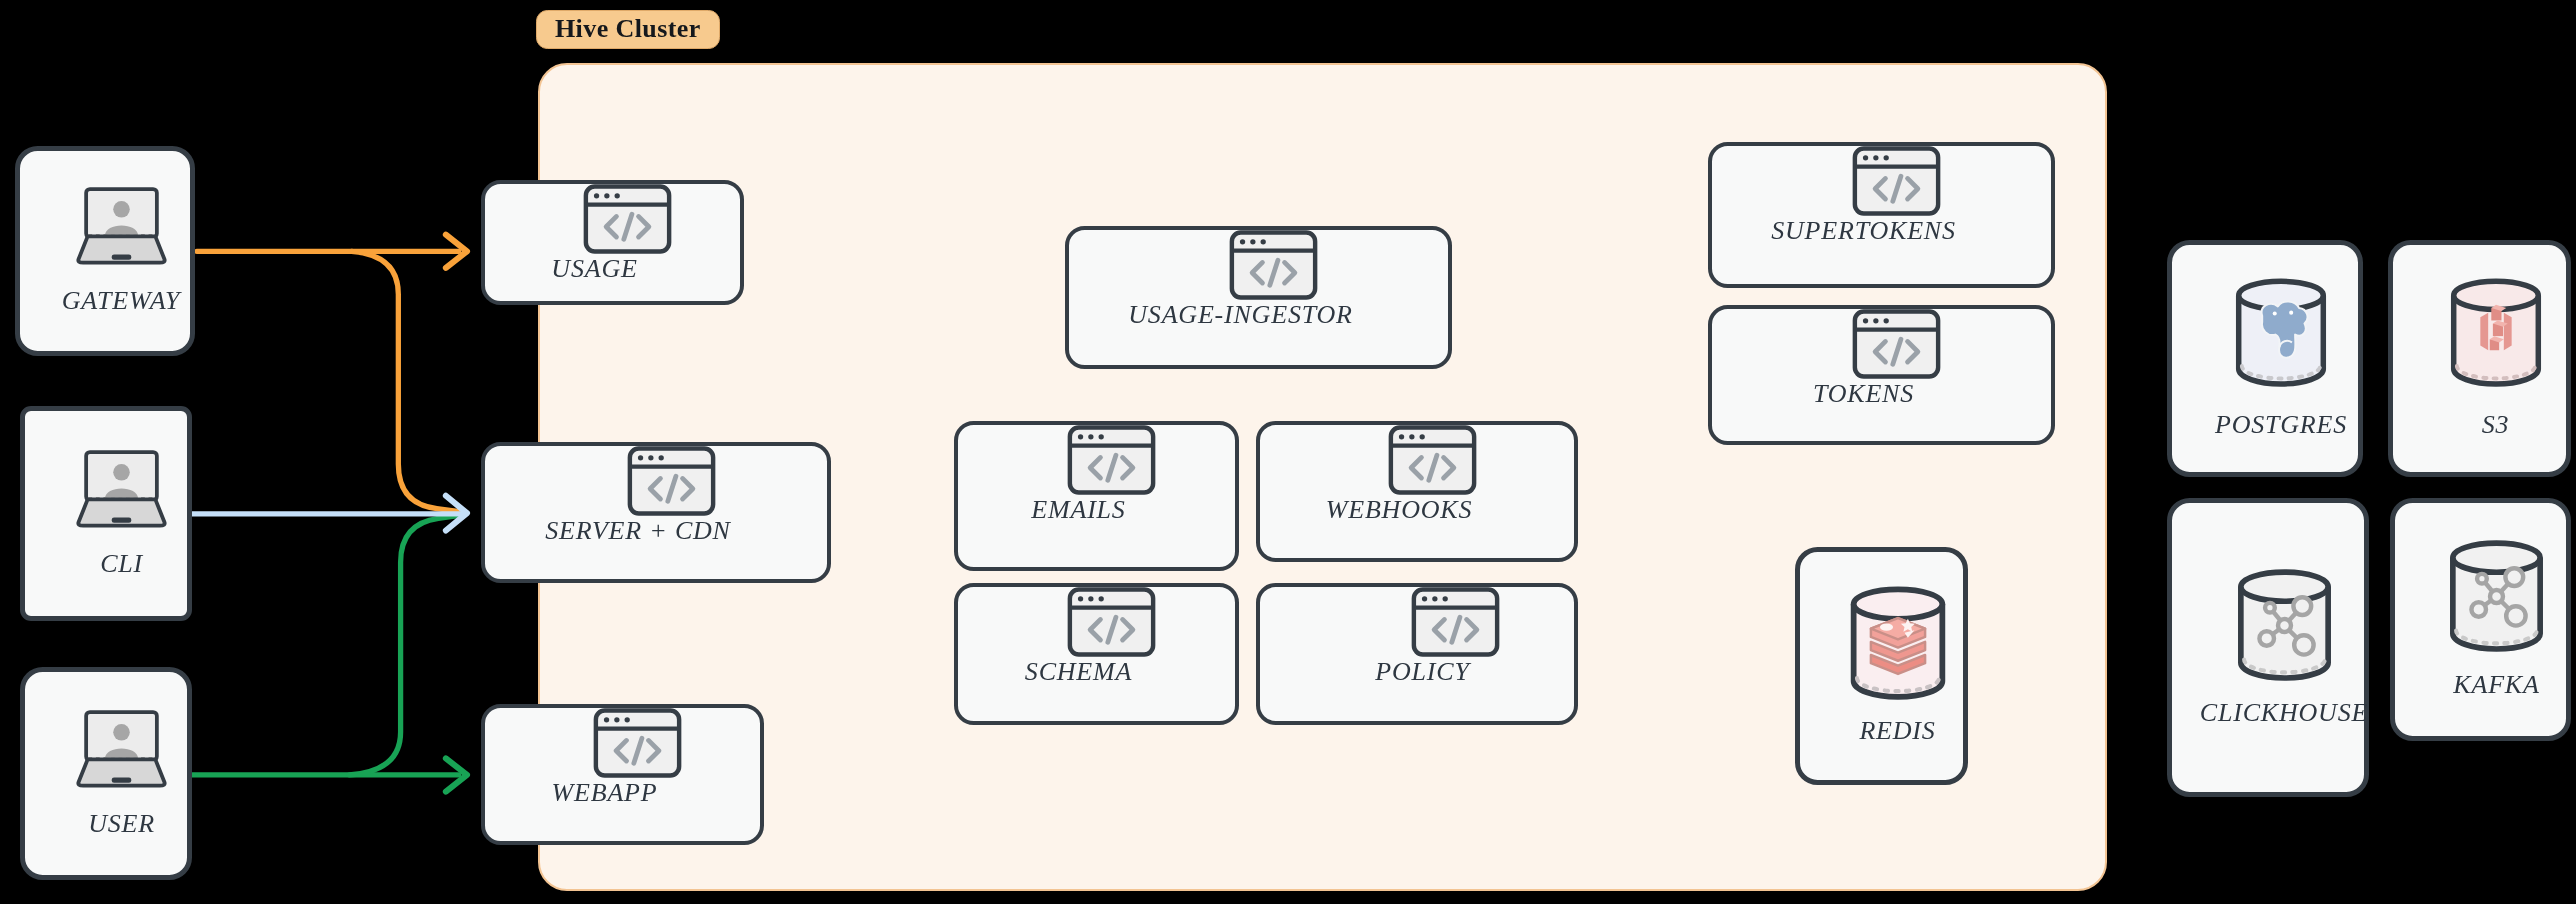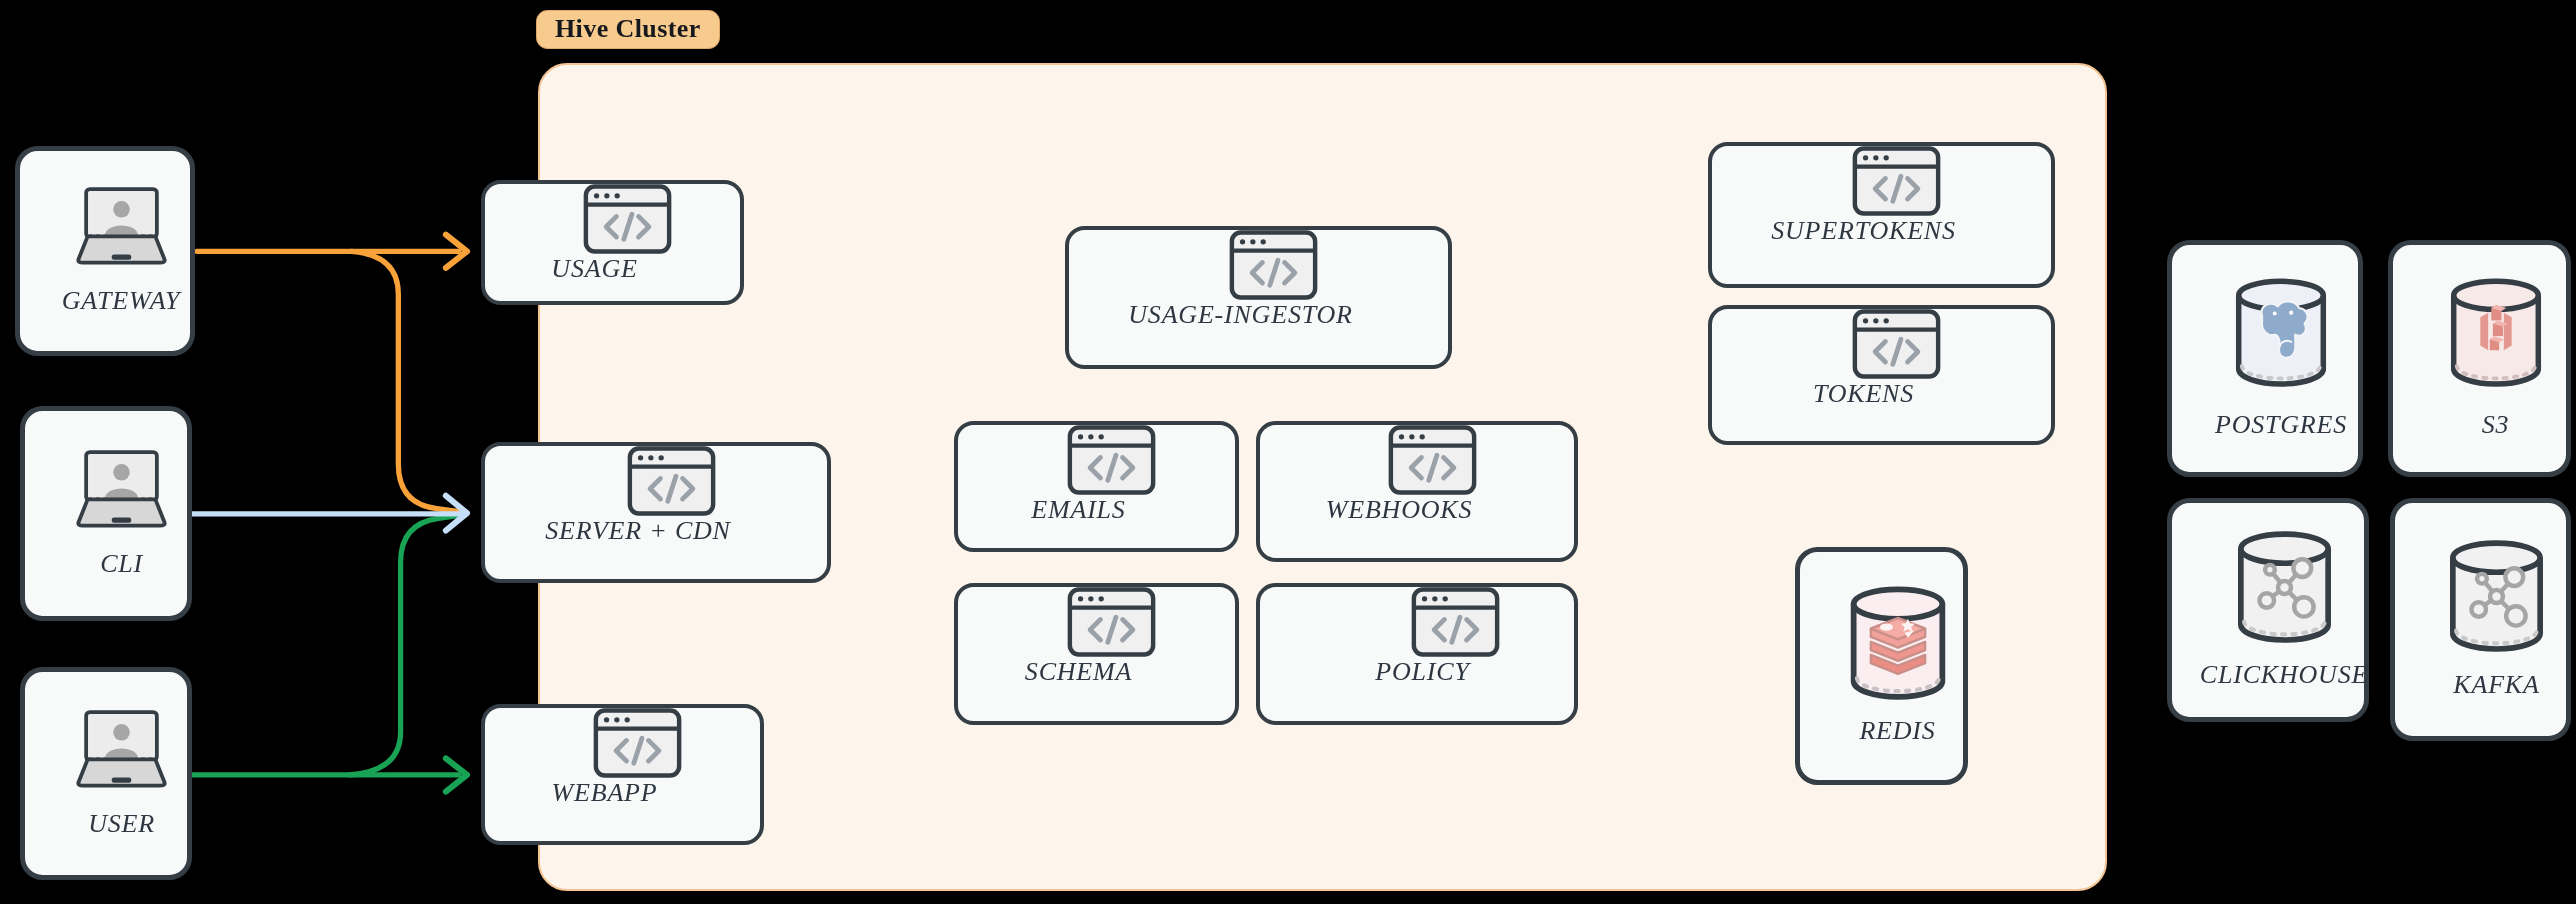--- a/index.html
+++ b/index.html
@@ -39,38 +39,38 @@
     border-radius:19.6px;display:flex;align-items:center;flex-direction:column;
   }
   .service .icon{margin-left:30px;flex:none;}
   .service .label{flex:1;text-align:right;padding-right:36px;}
   .label{
     font-style:italic;font-size:26px;font-weight:500;color:#2e3741;
     letter-spacing:0.8px;white-space:nowrap;
   }
   
   #node-gateway   {left:15px;  top:146px; width:180px; height:210px;}
-  #node-cli       {left:19.6px;  top:406px; width:172px; height:215px;}
+  #node-cli       {left:19.6px;  top:406px; width:172px; height:215px;border-radius:11px;}
   #node-user      {left:19.6px;  top:667px; width:172px; height:213px;}
 
   #node-usage          {left:481px;  top:180px; width:263px; height:125px;}
   #node-server-cdn     {left:481px;  top:442px; width:350px; height:141px;}
   #node-webapp         {left:481px;  top:704px; width:283px; height:141px;}
   #node-usage-ingestor {left:1065px; top:226px; width:387px; height:143px;}
-  #node-emails         {left:954px; top:421px; width:285px; height:131px;}
+  #node-emails         {left:954px; top:421px; width:285px; height:150px;}
   #node-webhooks       {left:1256px; top:421px; width:322px; height:141px;}
   #node-schema         {left:954px; top:583px; width:285px; height:142px;}
   #node-policy         {left:1256px; top:583px; width:322px; height:142px;padding-left:47px;}
   #node-supertokens    {left:1708px; top:142px; width:347px; height:146px;}
   #node-tokens         {left:1708px; top:305px; width:347px; height:140px;}
 
   #node-redis     {left:1795px; top:547px; width:173px; height:238px; gap:15px;}
   #node-postgres  {left:2167px; top:240px; width:196px; height:237px;}
   #node-s3        {left:2388px; top:240px; width:183px; height:237px;}
-  #node-clickhouse{left:2167px; top:498px; width:202px; height:224px; gap:15px;}
+  #node-clickhouse{left:2167px; top:498px; width:202px; height:299px; gap:15px;}
   #node-kafka     {left:2390px; top:498px; width:181px; height:243px; gap:16.6px;}
 
   #edges{position:absolute;left:0;top:0;z-index:2;}
 </style>
 </head>
 <body>
 
 <div id="canvas">
 
   <div class="cluster"></div>

